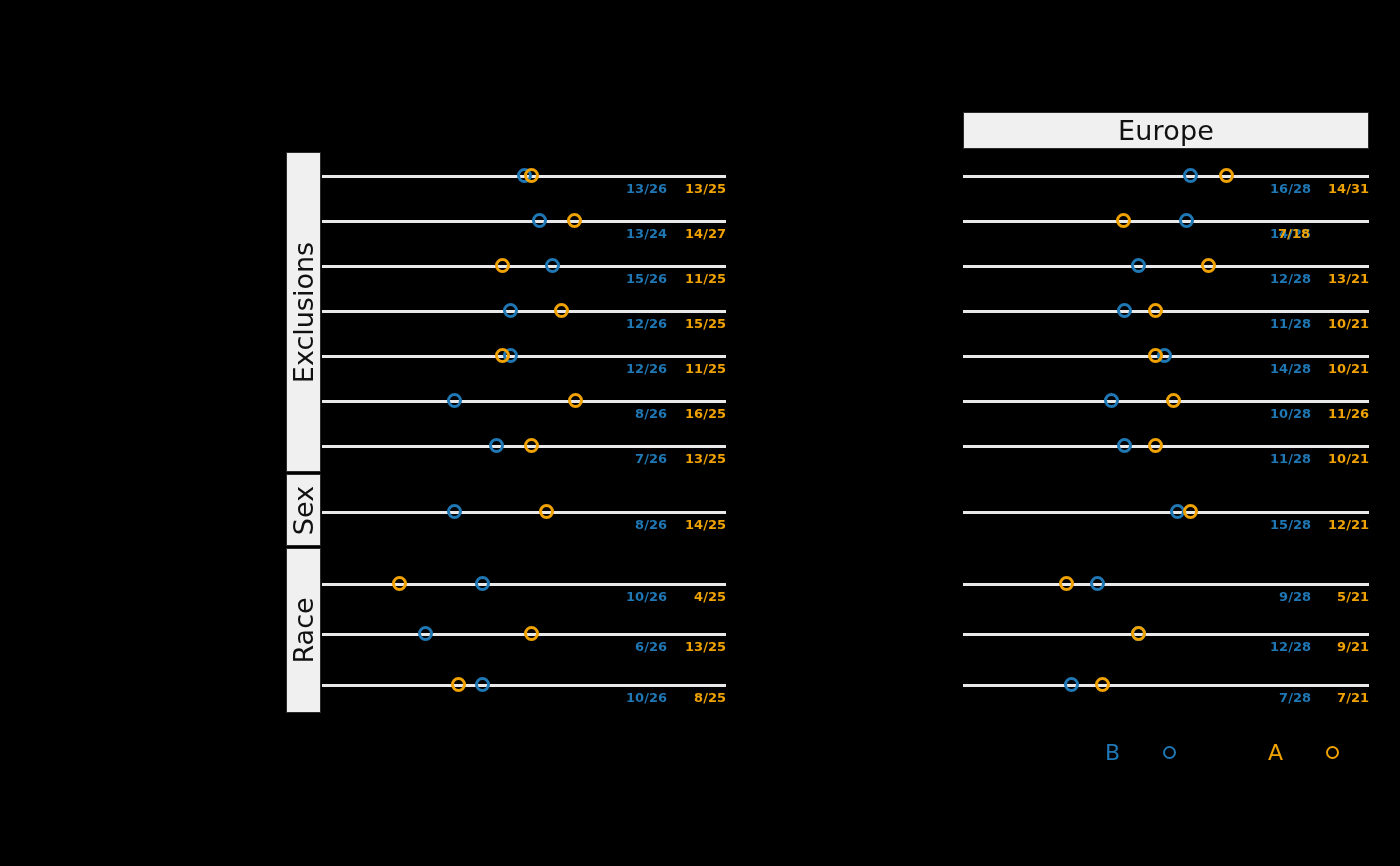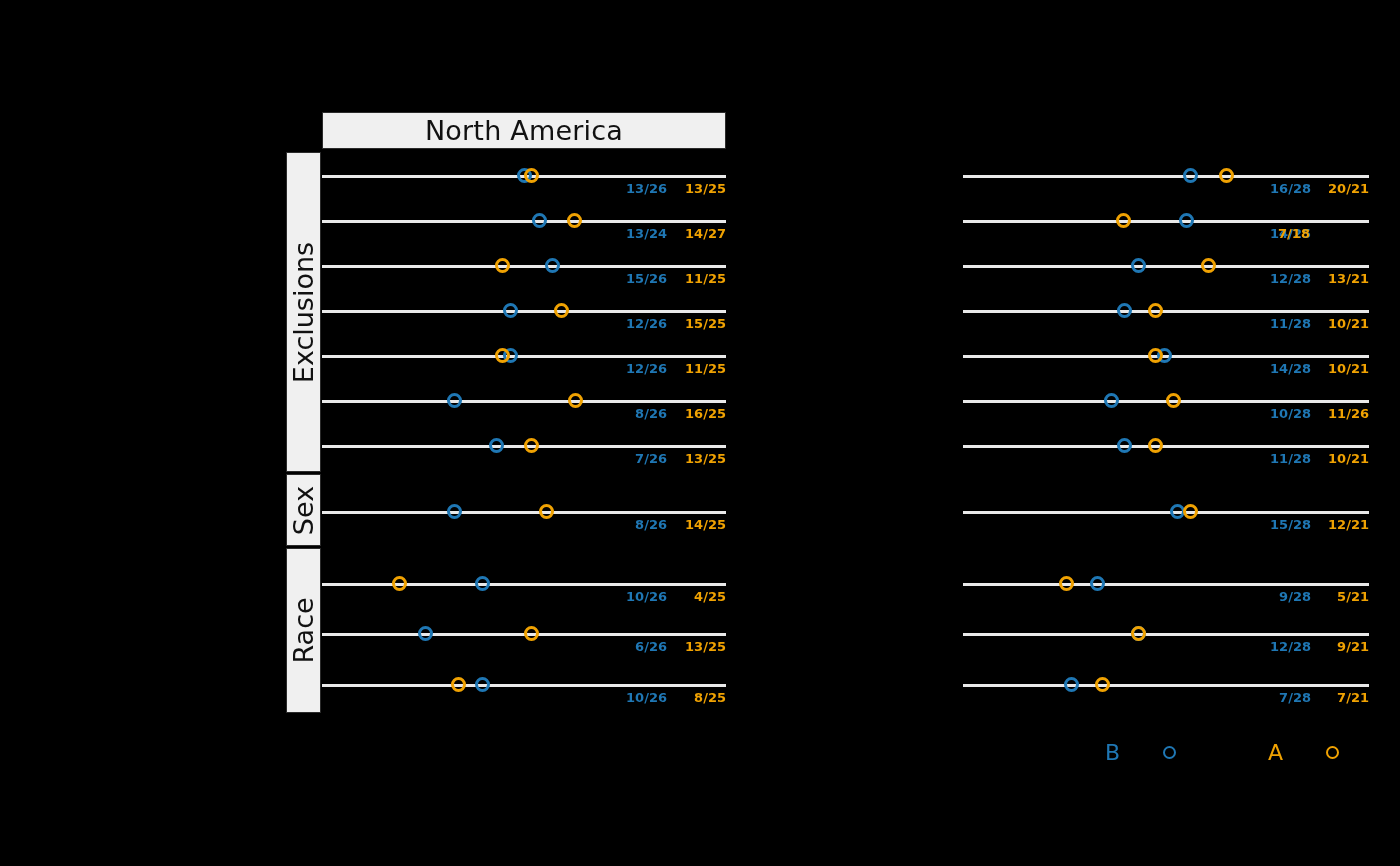--- a/index.html
+++ b/index.html
@@ -47,22 +47,22 @@
   .legend-mark{
     width:13px;height:13px;border-radius:50%;box-sizing:border-box;
     border-width:2.5px;border-style:solid;background:transparent;display:inline-block;
   }
 </style>
 </head>
 <body>
 
 <div class="stage">
 
-  <div class="panel-header" style="left:322px;top:112px;width:404px;height:37px;">
-    <span>North America</span>
+  <div class="panel-header" style="left:963px;top:112px;width:406px;height:37px;">
+    <span>Europe</span>
   </div>
 
   <div class="group-strip" style="left:286px;top:152px;width:35px;height:320px;">
     <span>Exclusions</span>
   </div>
   <div class="group-strip" style="left:286px;top:474px;width:35px;height:72px;">
     <span>Sex</span>
   </div>
   <div class="group-strip" style="left:286px;top:548px;width:35px;height:165px;">
     <span>Race</span>
@@ -121,21 +121,21 @@
       <div class="val v-a" style="left: 576px; width: 150px; top: 639px;">13/25</div>
       <div class="axis-line" style="left: 322px; top: 684px; width: 404px;"></div>
       <div class="marker m-b" title="10/26" style="left: 474.795px; top: 677px;"></div>
       <div class="marker m-a" title="8/25" style="left: 450.94px; top: 677px;"></div>
       <div class="val v-b" style="left: 517px; width: 150px; top: 690px;">10/26</div>
       <div class="val v-a" style="left: 576px; width: 150px; top: 690px;">8/25</div>
       <div class="axis-line" style="left: 963px; top: 175px; width: 406px;"></div>
       <div class="marker m-b" title="16/28" style="left: 1183.48px; top: 168px;"></div>
       <div class="marker m-a" title="14/21" style="left: 1219.29px; top: 168px;"></div>
       <div class="val v-b" style="left: 1161px; width: 150px; top: 181px; text-align: right;">16/28</div>
-      <div class="val v-a" style="left: 1219px; width: 150px; top: 181px;">20/21</div>
+      <div class="val v-a" style="left: 1219px; width: 150px; top: 181px;">14/31</div>
       <div class="axis-line" style="left: 963px; top: 220px; width: 406px;"></div>
       <div class="marker m-b" title="14/25" style="left: 1179.38px; top: 213px;"></div>
       <div class="marker m-a" title="7/18" style="left: 1115.6px; top: 213px;"></div>
       <div class="val v-b" style="left: 1161px; width: 150px; top: 226px;">14/25</div>
       <div class="val v-a" style="left: 1219px; width: 150px; top: 226px; text-align: center;">7/18</div>
       <div class="axis-line" style="left: 963px; top: 265px; width: 406px;"></div>
       <div class="marker m-b" title="12/28" style="left: 1130.52px; top: 258px;"></div>
       <div class="marker m-a" title="13/21" style="left: 1201.39px; top: 258px;"></div>
       <div class="val v-b" style="left: 1161px; width: 150px; top: 271px;">12/28</div>
       <div class="val v-a" style="left: 1219px; width: 150px; top: 271px;">13/21</div>

